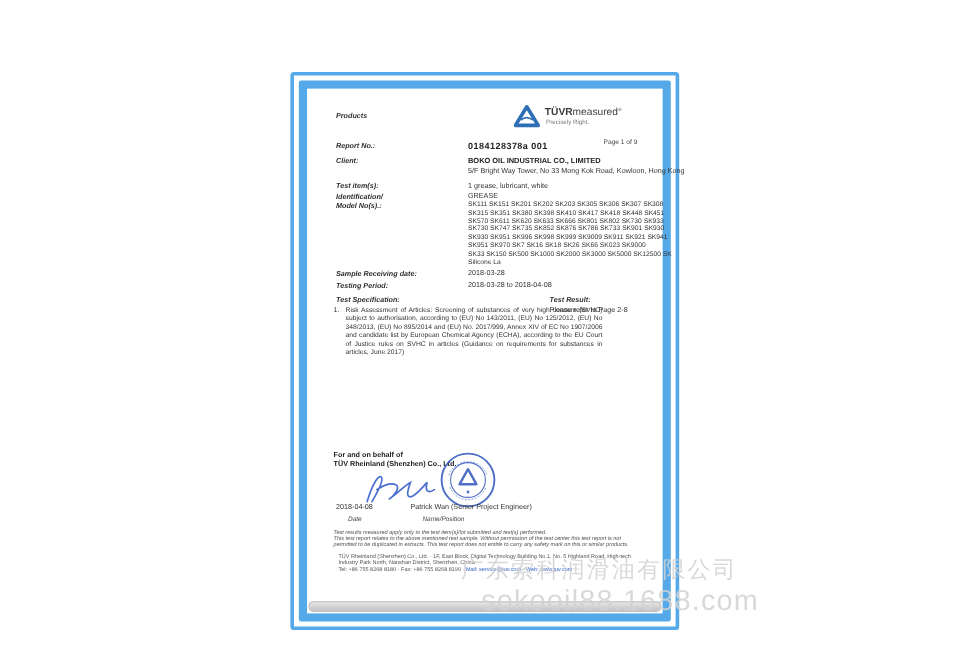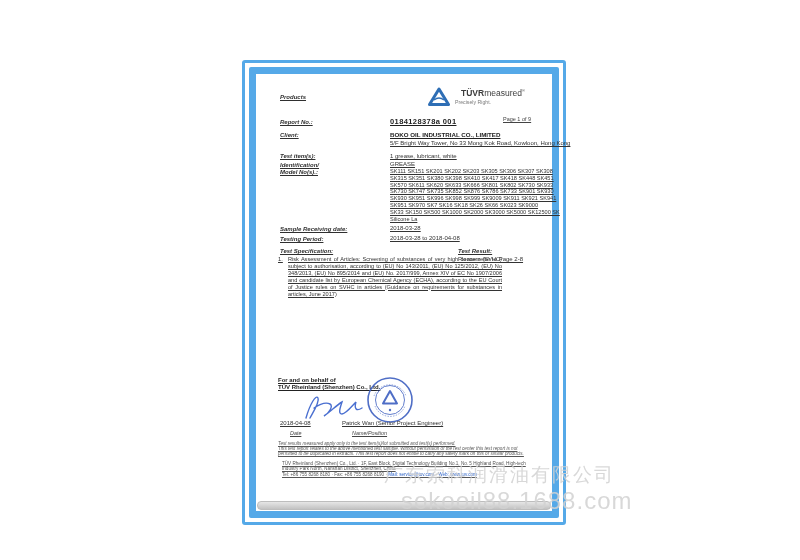--- a/index.html
+++ b/index.html
@@ -6,40 +6,40 @@
     font-family:"Liberation Sans", sans-serif;-webkit-font-smoothing:antialiased;}
   .stage{position:relative;width:800px;height:560px;background:#fff;}
 
   
   .frame-outer{position:absolute;left:242px;top:60px;width:318px;height:459px;
     border:3px solid #55a9e8;border-radius:3px;background:#fff;}
   .frame-inner{position:absolute;left:4px;top:4px;right:4px;bottom:4px;
     border:7px solid #55a9e8;border-radius:2px;background:#fff;}
   .page{position:absolute;inset:0;background:#fff;color:#3a3a3a;}
 
-  .abs{position:absolute;text-decoration:underline;}
+  .abs{position:absolute;}
   .lbl{font-style:italic;font-weight:bold;font-size:6px;color:#2f2f2f;white-space:nowrap;}
   .val{font-size:6px;color:#333;white-space:nowrap;}
   .val-bold{font-size:6.2px;font-weight:bold;color:#222;white-space:nowrap;}
   .report-no{font-size:7.5px;font-weight:bold;letter-spacing:.4px;color:#1d1d1d;white-space:nowrap;}
   .pageof{font-size:5.5px;color:#444;white-space:nowrap;}
   .models{font-size:5.6px;line-height:6.8px;color:#333;white-space:nowrap;}
   .spec-par{font-size:5.6px;line-height:6.9px;color:#333;width:214px;text-align:justify;}
   .spec-num{font-size:5.8px;color:#333;}
   .footnote{font-style:italic;font-size:4.6px;line-height:5.1px;color:#555;width:252px;}
   .company{font-size:4.6px;line-height:4.9px;color:#555;width:250px;}
   .linkish{color:#2b62c9;}
   .behalf{font-weight:bold;font-size:6px;line-height:7px;color:#222;white-space:nowrap;}
   .small-ital{font-style:italic;font-size:5.4px;color:#444;white-space:nowrap;}
 
   
   .logo{position:absolute;left:172px;top:12px;width:112px;height:26px;}
   .logo-tri{position:absolute;left:0;top:1px;}
   .logo-text{position:absolute;left:26px;top:2px;font-size:8.5px;color:#3c3c3c;white-space:nowrap;}
-  .logo-text b{font-weight:bold;margin-left:7px;}
+  .logo-text b{font-weight:bold;}
   .logo-reg{font-size:4px;vertical-align:super;}
   .logo-tag{position:absolute;left:27px;top:13px;font-size:5.2px;color:#7a7a7a;}
 
   
   .sig{position:absolute;left:44px;top:316px;}
   .stamp{position:absolute;left:110px;top:302px;opacity:.9;}
 
   
   .scrollstrip{position:absolute;left:1px;right:1px;bottom:1px;height:7px;border-radius:4px;
     background:linear-gradient(#e6e6e6,#c2c2c2);border:1px solid #bdbdbd;}

